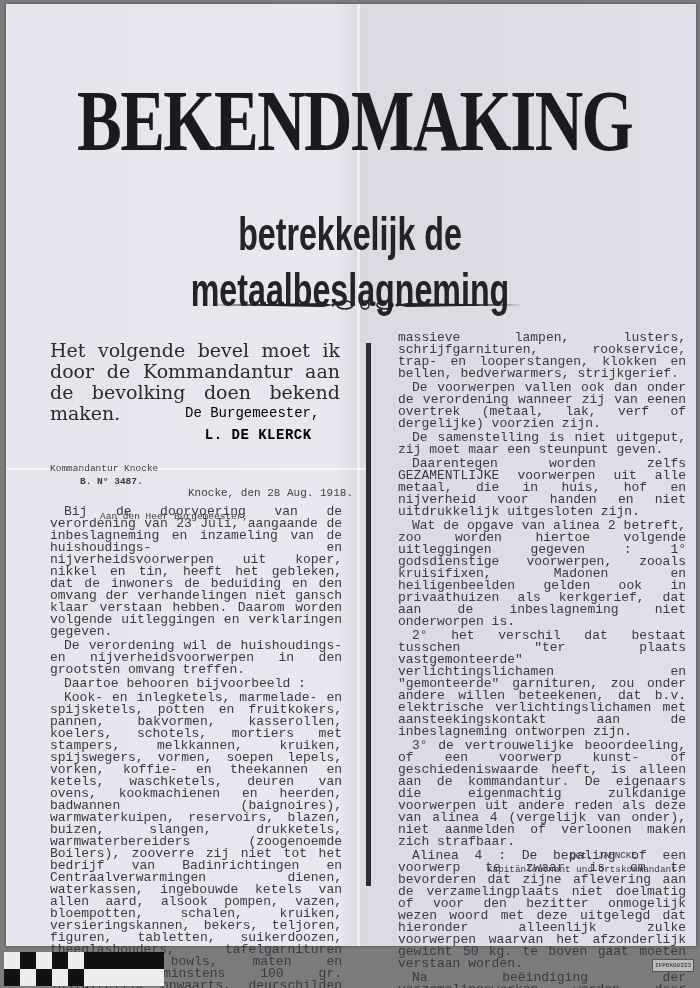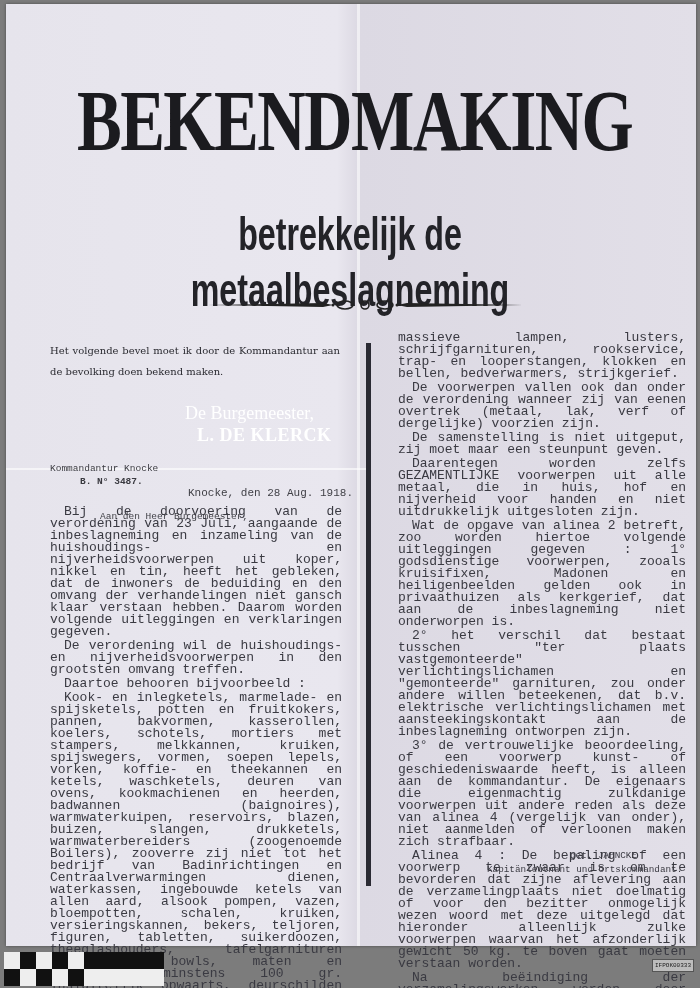--- a/index.html
+++ b/index.html
@@ -23,24 +23,24 @@
   }
   .subtitle {
     position:absolute; left:0; width:700px; top:206px; text-align:center;
     font-family:"Liberation Sans", sans-serif; font-weight:bold;
     font-size:46px; color:#232328;
     transform:scaleX(0.70); transform-origin:center; line-height:56px;
   }
   .ornament { position:absolute; left:205px; top:298px; width:320px; height:14px; }
   .intro {
     position:absolute; left:50px; top:340px; width:290px;
-    font-family:"DejaVu Serif", serif; font-size:10px; line-height:21px; color:#2a2a30;
+    font-family:"DejaVu Serif", serif; font-size:19px; line-height:21px; color:#2a2a30;
     text-align:justify;
   }
-  .sign1 { position:absolute; left:185px; top:402px; font-family:Liberation Serif, serif; font-size:18px; line-height:22px; color:#ffffff; }
+  .sign1 { position:absolute; left:185px; top:402px; font-family:Liberation Mono, monospace; font-size:14px; line-height:22px; color:#000000; }
   .sign1 .name { font-weight:bold; padding-left:12px; letter-spacing:0.5px;text-align:center; }
   .ref { position:absolute; left:50px; top:462px; font-family:"Liberation Mono", monospace; font-size:9.5px; line-height:13px; color:#3a3a40; }
   .ref .num { padding-left:30px; font-weight:bold; }
   .date { position:absolute; left:188px; top:487px; font-family:"Liberation Mono", monospace; font-size:11px; color:#3f3f45; }
   .salute { position:absolute; left:100px; top:511px; font-family:"Liberation Mono", monospace; font-size:9.5px; color:#3f3f45; }
   .col {
     position:absolute; font-family:Liberation Mono, monospace; font-size:13px; line-height:12px;
     color:#3a3a42; text-align:justify;
   }
   .col p { margin:0 0 2px 0; text-indent:14px; }

